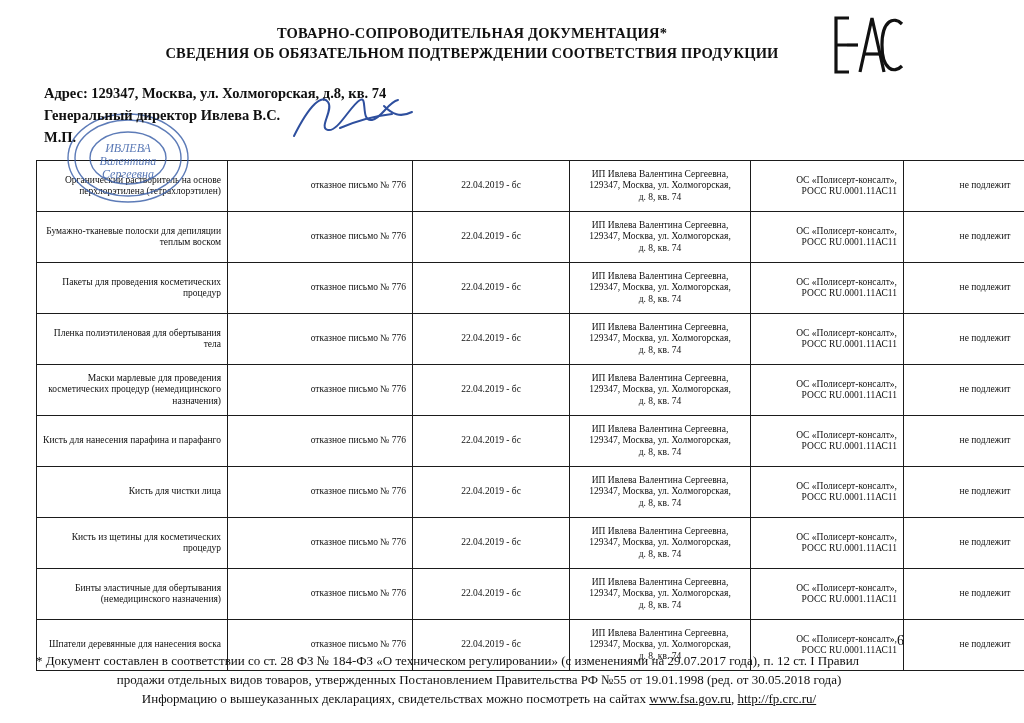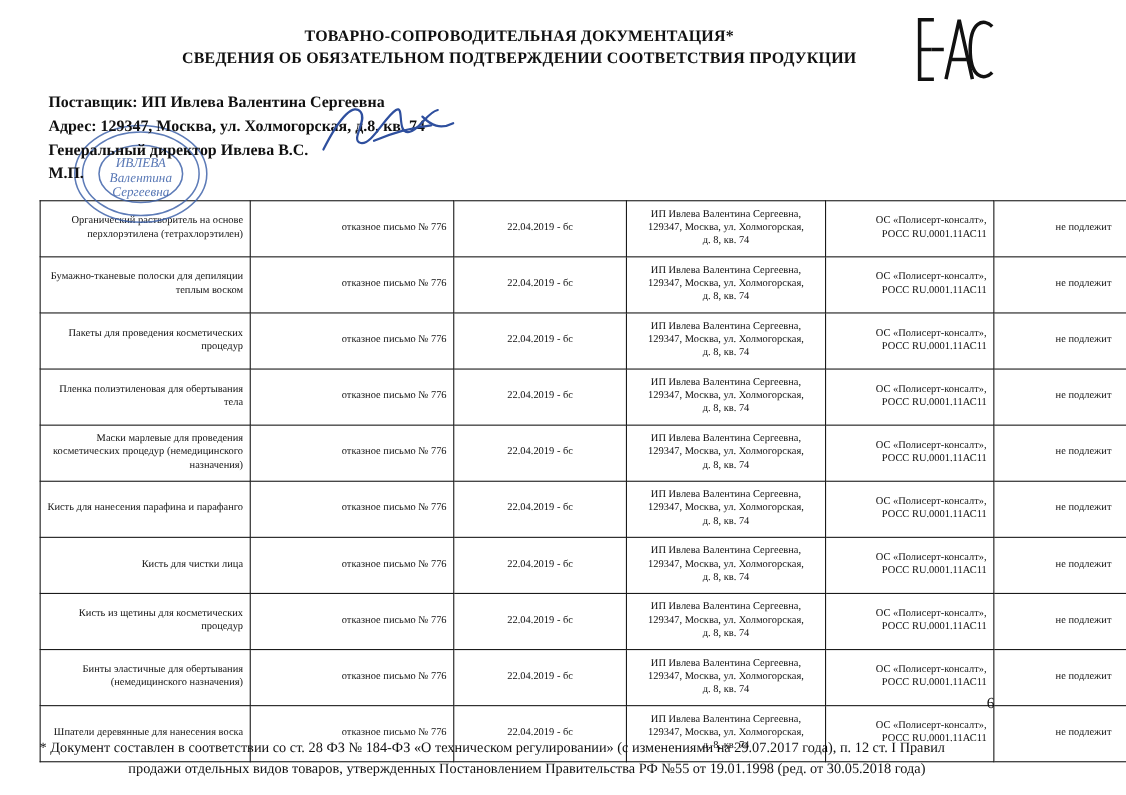--- a/index.html
+++ b/index.html
@@ -156,21 +156,20 @@
       </g>
     </svg>
   </div>
 
   <div class="header">
     <div>ТОВАРНО-СОПРОВОДИТЕЛЬНАЯ ДОКУМЕНТАЦИЯ*</div>
     <div class="line2">СВЕДЕНИЯ ОБ ОБЯЗАТЕЛЬНОМ ПОДТВЕРЖДЕНИИ СООТВЕТСТВИЯ ПРОДУКЦИИ</div>
   </div>
 
   <div class="supplier">
-    <div>Поставщик: ИП Ивлева Валентина Сергеевна</div>
     <div>Адрес: 129347, Москва, ул. Холмогорская, д.8, кв. 74</div>
     <div>Генеральный директор Ивлева В.С.</div>
     <div>М.П.</div>
   </div>
 
   <div class="stamp">
     <svg width="132" height="100" viewBox="0 0 132 100" xmlns="http://www.w3.org/2000/svg">
       <g fill="none" stroke="#3a5fa8" stroke-width="1.4" opacity="0.82">
         <ellipse cx="66" cy="50" rx="60" ry="44"></ellipse>
         <ellipse cx="66" cy="50" rx="53" ry="38"></ellipse>
@@ -307,15 +306,18 @@
         <td class="c-mark">не подлежит</td>
       </tr>
     </tbody>
   </table>
 
   <div class="pageno">6</div>
 
   <div class="footer">
     <span class="fline">* Документ составлен в соответствии со ст. 28 ФЗ № 184-ФЗ «О техническом регулировании» (с изменениями на 29.07.2017 года), п. 12 ст. I Правил</span>
     <span class="fline indent">продажи отдельных видов товаров, утвержденных Постановлением Правительства РФ №55 от 19.01.1998 (ред. от 30.05.2018 года)</span>
+    <span class="fline indent">
+      <span>Информацию о вышеуказанных декларациях, свидетельствах можно посмотреть на сайтах </span><span class="link">www.fsa.gov.ru</span><span>, </span><span class="link">http://fp.crc.ru/</span>
+    </span>
   </div>
 
 </div>
 
 </body></html>

